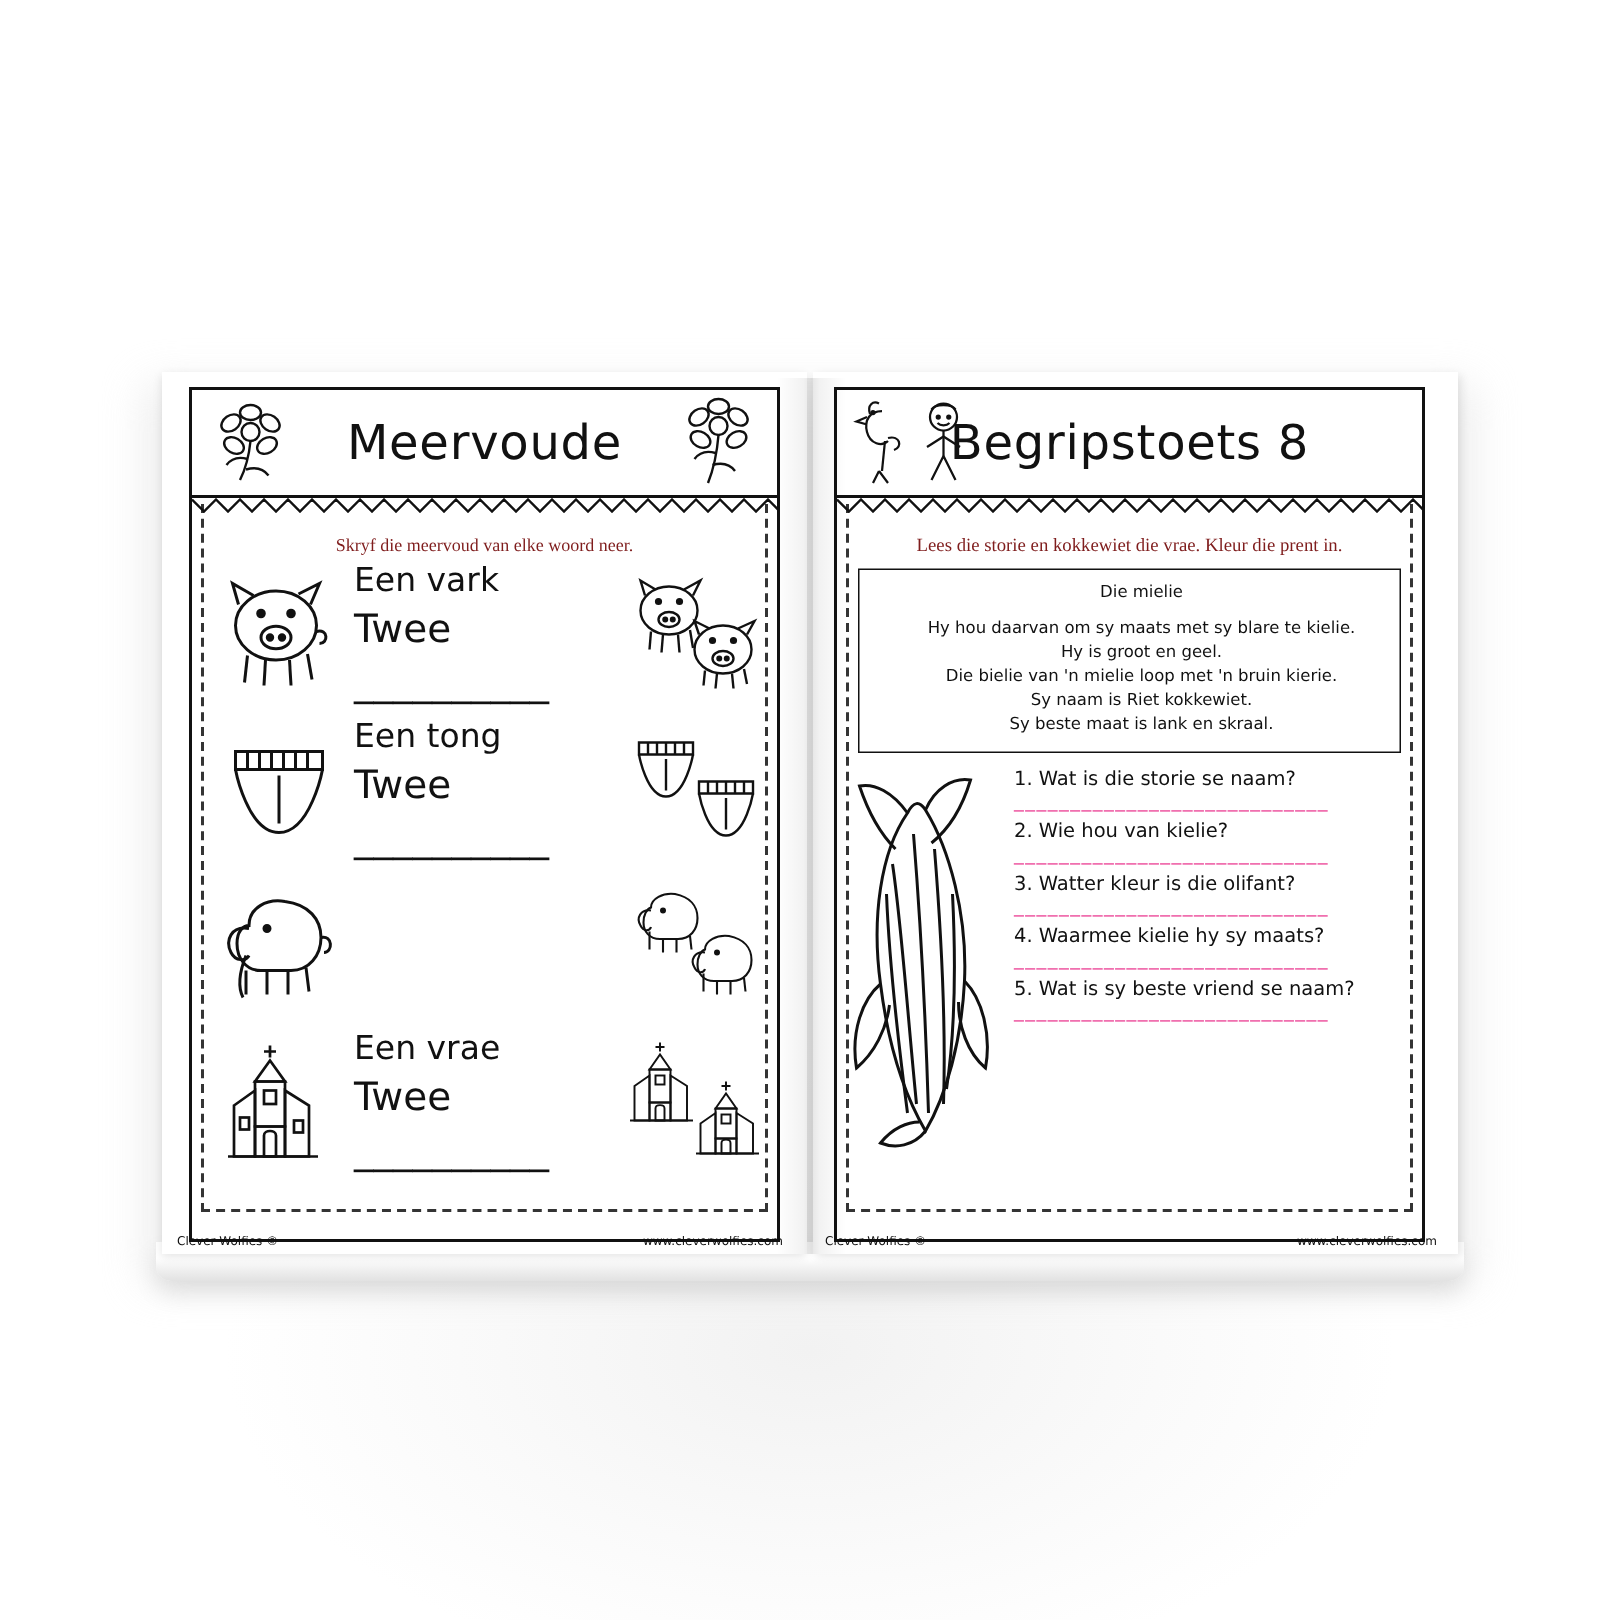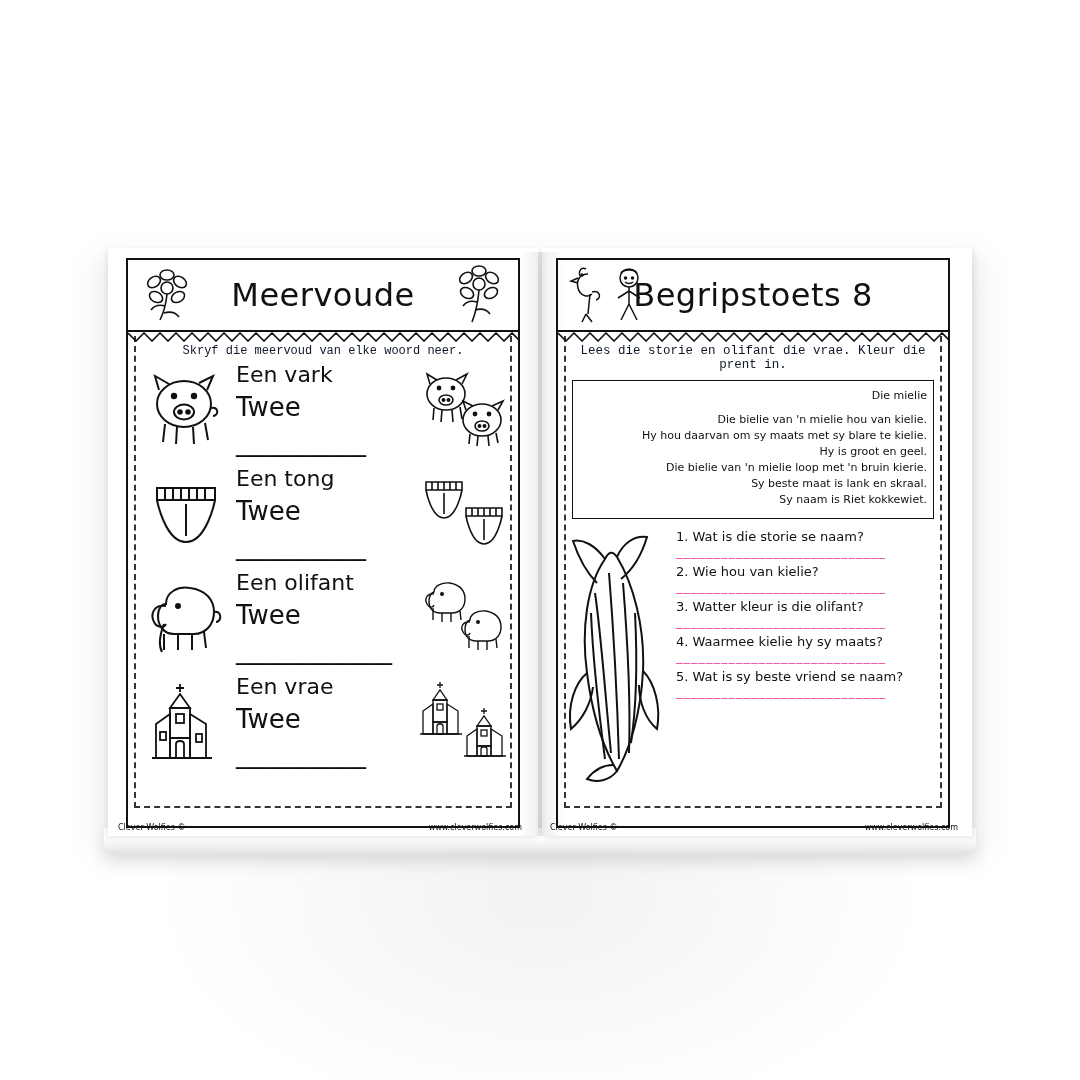--- a/index.html
+++ b/index.html
@@ -96,24 +96,24 @@
     left: 0; right: 0;
     height: 10px;
     overflow: hidden;
   }
   .zig svg { display: block; }
 
   .body-area { position: relative; height: 494px; }
 
   .instruction {
     text-align: center;
-    font-family: Liberation Mono, monospace;
+    font-family: Liberation Serif, serif;
     font-size: 12.5px;
-    color: #0f172a;
-    padding-top: 12px;
+    color: #7f1d1d;
+    padding-top: 24px;
   }
   .instruction.left-ins { font-size: 12px; }
 
   
   .inner-dash {
     position: absolute;
     left: 6px; top: 4px; right: 6px; bottom: 18px;
     border: 2px dashed #111;
     border-top: none;
     opacity: .85;
@@ -145,21 +145,21 @@
     width: 96px; height: 86px;
     display: flex; align-items: center; justify-content: center;
     margin-right: 6px;
   }
 
   
   .story-box {
     margin: 8px 14px 0 14px;
     border: 1.5px solid #111;
     padding: 8px 6px 10px 22px;
-    text-align: right;
+    text-align: center;
   }
   .story-title {
     font-family: "DejaVu Sans", sans-serif;
     font-size: 11px;
     margin-bottom: 10px;
     color: #111;
   }
   .story-line {
     font-family: "DejaVu Sans", sans-serif;
     font-size: 11px;
@@ -351,24 +351,20 @@
                 <path d="M22 28 C10 26 6 36 10 44 C13 50 20 50 22 46"></path>
                 <circle cx="34" cy="28" r="2" fill="#111"></circle>
                 <path d="M20 46 C16 56 14 66 18 74"></path>
                 <path d="M20 56 L20 72"></path>
                 <path d="M34 56 L34 72"></path>
                 <path d="M48 56 L48 72"></path>
                 <path d="M60 54 L62 70"></path>
                 <path d="M70 34 C78 32 78 44 72 44"></path>
               </svg>
             </div>
-            <div class="words">
-              <div class="line1">Een olifant</div>
-              <div class="line2">Twee ____________</div>
-            </div>
             <div class="pic-right">
               <svg width="92" height="80" viewBox="0 0 92 80" fill="none" stroke="#111" stroke-width="1.4">
                 <g>
                   <path d="M16 14 C16 8 24 4 32 5 C42 7 47 13 47 21 C47 29 42 35 34 35 H22 C15 35 11 30 11 24 C11 19 13 15 16 14 Z"></path>
                   <path d="M16 16 C9 15 6 21 9 26 C11 30 15 30 16 27"></path>
                   <circle cx="24" cy="16" r="1.3" fill="#111"></circle>
                   <path d="M15 30 L15 42"></path>
                     <path d="M24 35 L24 44"></path>
                     <path d="M33 35 L33 44"></path>
                     <path d="M42 33 L43 42"></path>
@@ -475,30 +471,29 @@
 
         <div class="zig" style="top:72px;">
           <svg width="394" height="10" viewBox="0 0 394 10" preserveAspectRatio="none">
             <path d="M0 1 L8 9 L16 1 L24 9 L32 1 L40 9 L48 1 L56 9 L64 1 L72 9 L80 1 L88 9 L96 1 L104 9 L112 1 L120 9 L128 1 L136 9 L144 1 L152 9 L160 1 L168 9 L176 1 L184 9 L192 1 L200 9 L208 1 L216 9 L224 1 L232 9 L240 1 L248 9 L256 1 L264 9 L272 1 L280 9 L288 1 L296 9 L304 1 L312 9 L320 1 L328 9 L336 1 L344 9 L352 1 L360 9 L368 1 L376 9 L384 1 L392 9" fill="none" stroke="#111" stroke-width="1.6"></path>
           </svg>
         </div>
 
         <div class="body-area">
           <div class="inner-dash"></div>
 
-          <div class="instruction">Lees die storie en olifant die vrae.  Kleur die prent in.</div>
+          <div class="instruction">Lees die storie en kokkewiet die vrae.  Kleur die prent in.</div>
 
           <div class="story-box">
             <div class="story-title">Die mielie</div>
-            <div class="story-line">Die bielie van 'n mielie hou van kielie.</div>
             <div class="story-line">Hy hou daarvan om sy maats met sy blare te kielie.</div>
             <div class="story-line">Hy is groot en geel.</div>
             <div class="story-line">Die bielie van 'n mielie loop met 'n bruin kierie.</div>
+            <div class="story-line">Sy naam is Riet kokkewiet.</div>
             <div class="story-line">Sy beste maat is lank en skraal.</div>
-            <div class="story-line">Sy naam is Riet kokkewiet.</div>
           </div>
 
           <div class="qa-wrap">
             <div class="corn-col">
               <svg width="112" height="250" viewBox="0 0 112 250" fill="none" stroke="#111" stroke-width="2">
                 <path d="M44 26 C26 52 20 96 26 140 C31 180 42 214 56 238 C70 214 80 178 82 138 C84 94 72 50 56 24 C52 18 48 18 44 26 Z"></path>
                 <path d="M34 60 C40 100 44 160 50 220"></path>
                 <path d="M48 40 C52 90 56 160 58 226"></path>
                 <path d="M62 50 C66 100 70 160 68 220"></path>
                 <path d="M74 80 C76 120 76 170 70 210"></path>

